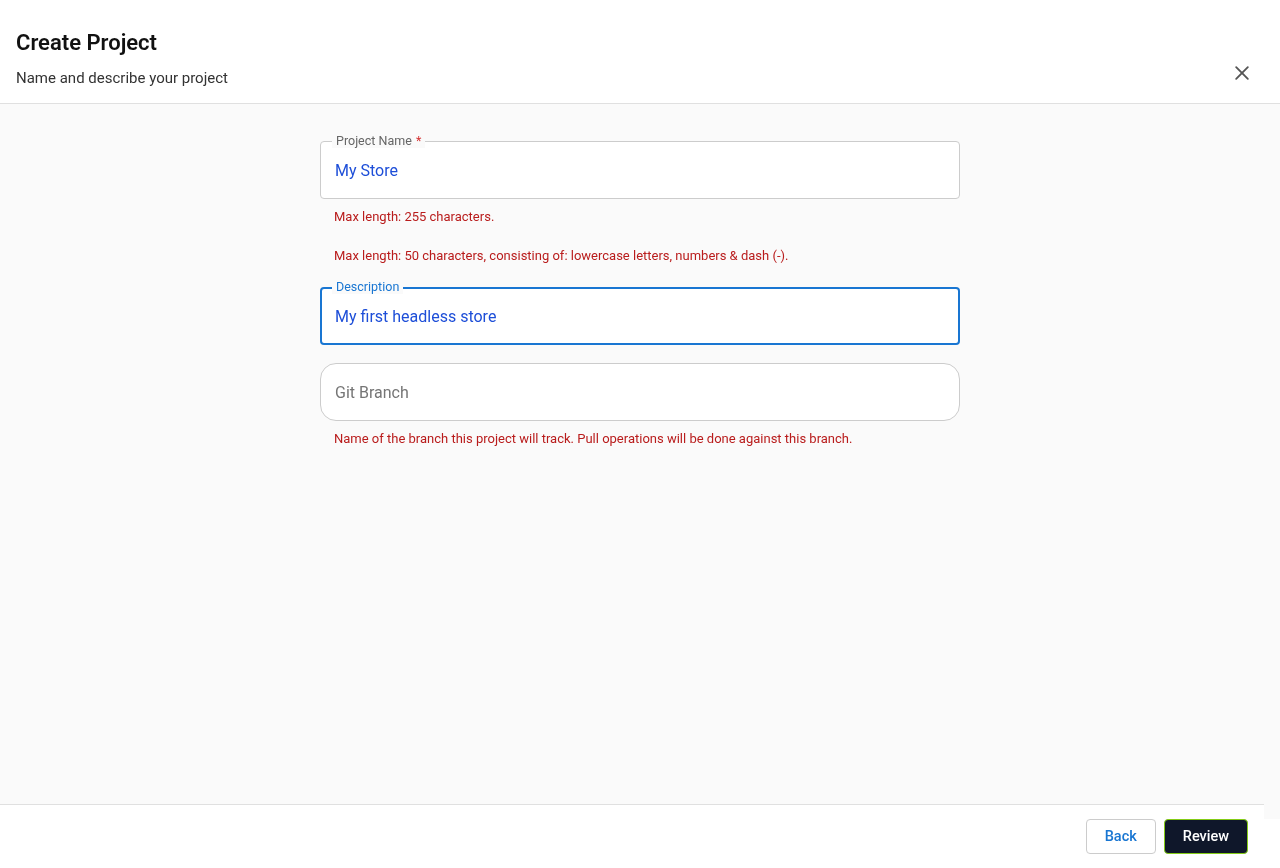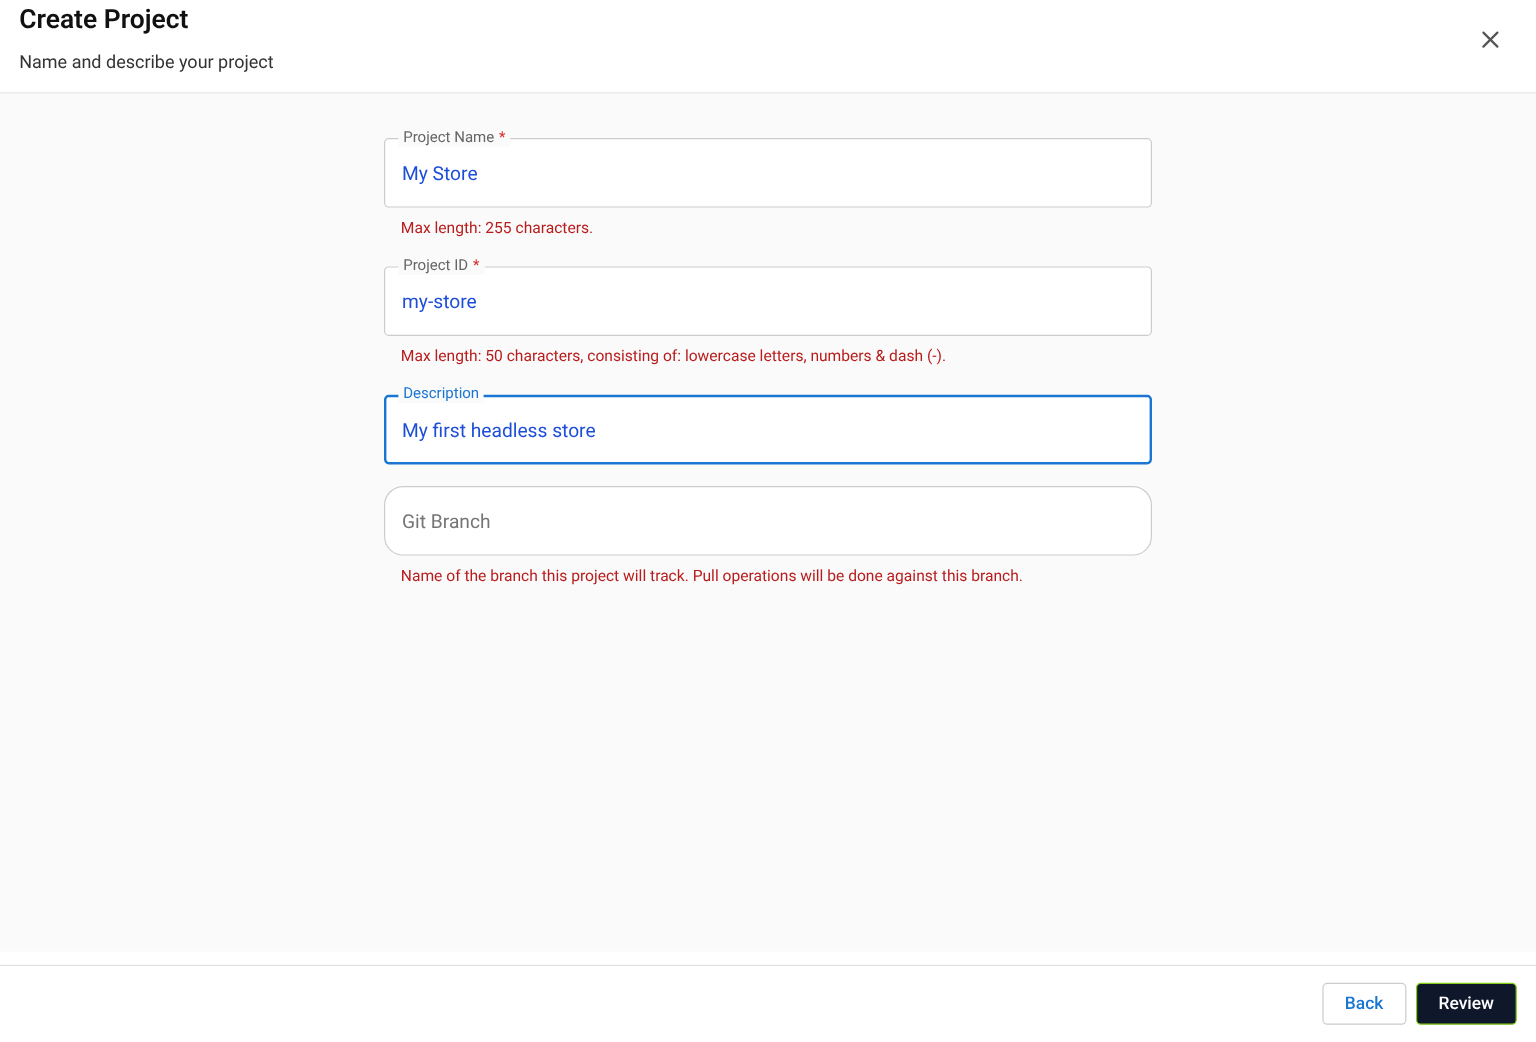--- a/index.html
+++ b/index.html
@@ -9,24 +9,24 @@
     }
     body {
       font-family: -apple-system, BlinkMacSystemFont, "Segoe UI", Roboto, "Helvetica Neue", Arial, sans-serif;
       background: #fff;
       width: 1280px;
       height: 868px;
       overflow: hidden;
       position: relative;
     }
     .header {
-      padding: 4px 24px 16px 16px;
+      padding: 30px 24px 16px 16px;
       display: flex;
       justify-content: space-between;
-      align-items: center;
+      align-items: flex-end;
     }
     .header-text {
       display: flex;
       flex-direction: column;
       gap: 8px;
     }
     .title {
       font-size: 22px;
       font-weight: 600;
       color: #111;
@@ -114,21 +114,21 @@
       font-size: 16px;
       color: #666;
       background: #fff;
       outline: none;
       font-family: inherit;
     }
     .footer {
       position: absolute;
       bottom: 0;
       left: 0;
-      right: 0;
+      right: 16px;
       padding: 14px 16px;
       display: flex;
       justify-content: flex-end;
       gap: 8px;
       border-top: 1px solid #e0e0e0;
       background: #fff;
     }
     .btn {
       font-size: 14.5px;
       font-weight: 500;
@@ -171,27 +171,20 @@
 
     <div class="field-group">
       <label class="field-label">
         <span>Project Name</span>
         <span class="required">*</span>
       </label>
       <input type="text" class="field-input" value="My Store" style="">
     </div>
     <div class="helper">Max length: 255 characters.</div>
 
-    <div class="field-group">
-      <label class="field-label">
-        <span>Project ID</span>
-        <span class="required">*</span>
-      </label>
-      <input type="text" class="field-input" value="my-store" style="">
-    </div>
     <div class="helper">Max length: 50 characters, consisting of: lowercase letters, numbers &amp; dash (-).</div>
 
     <div class="field-group focused">
       <label class="field-label">
         <span>Description</span>
       </label>
       <input type="text" class="field-input" value="My first headless store" style="">
     </div>
 
     <div style="height:12px"></div>

